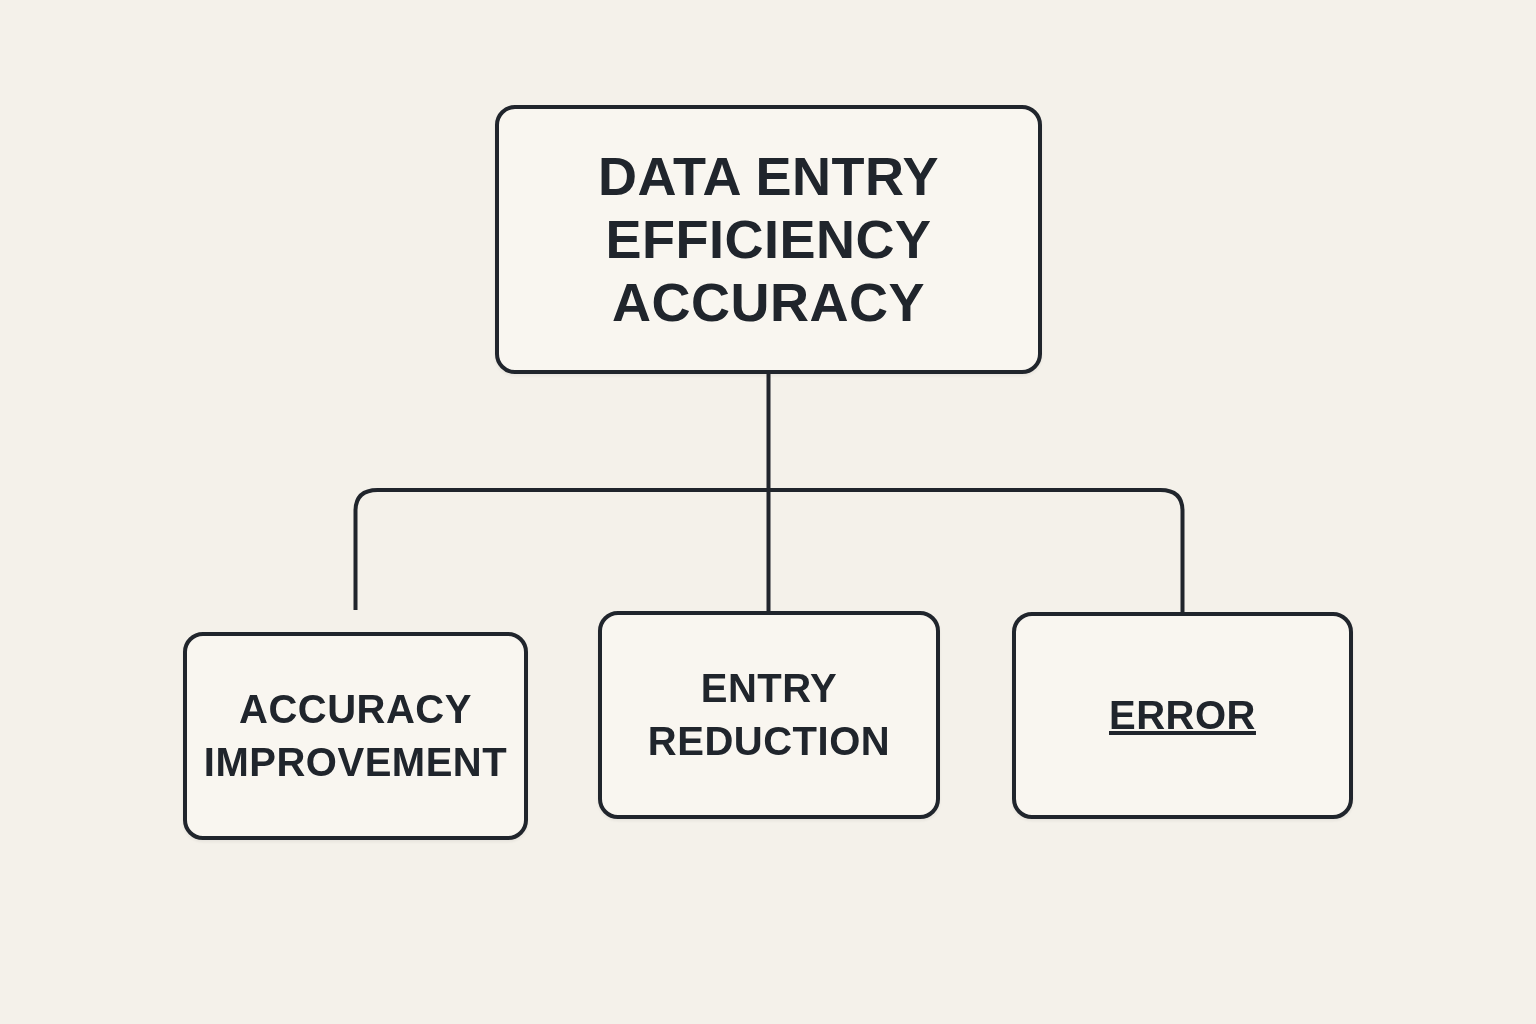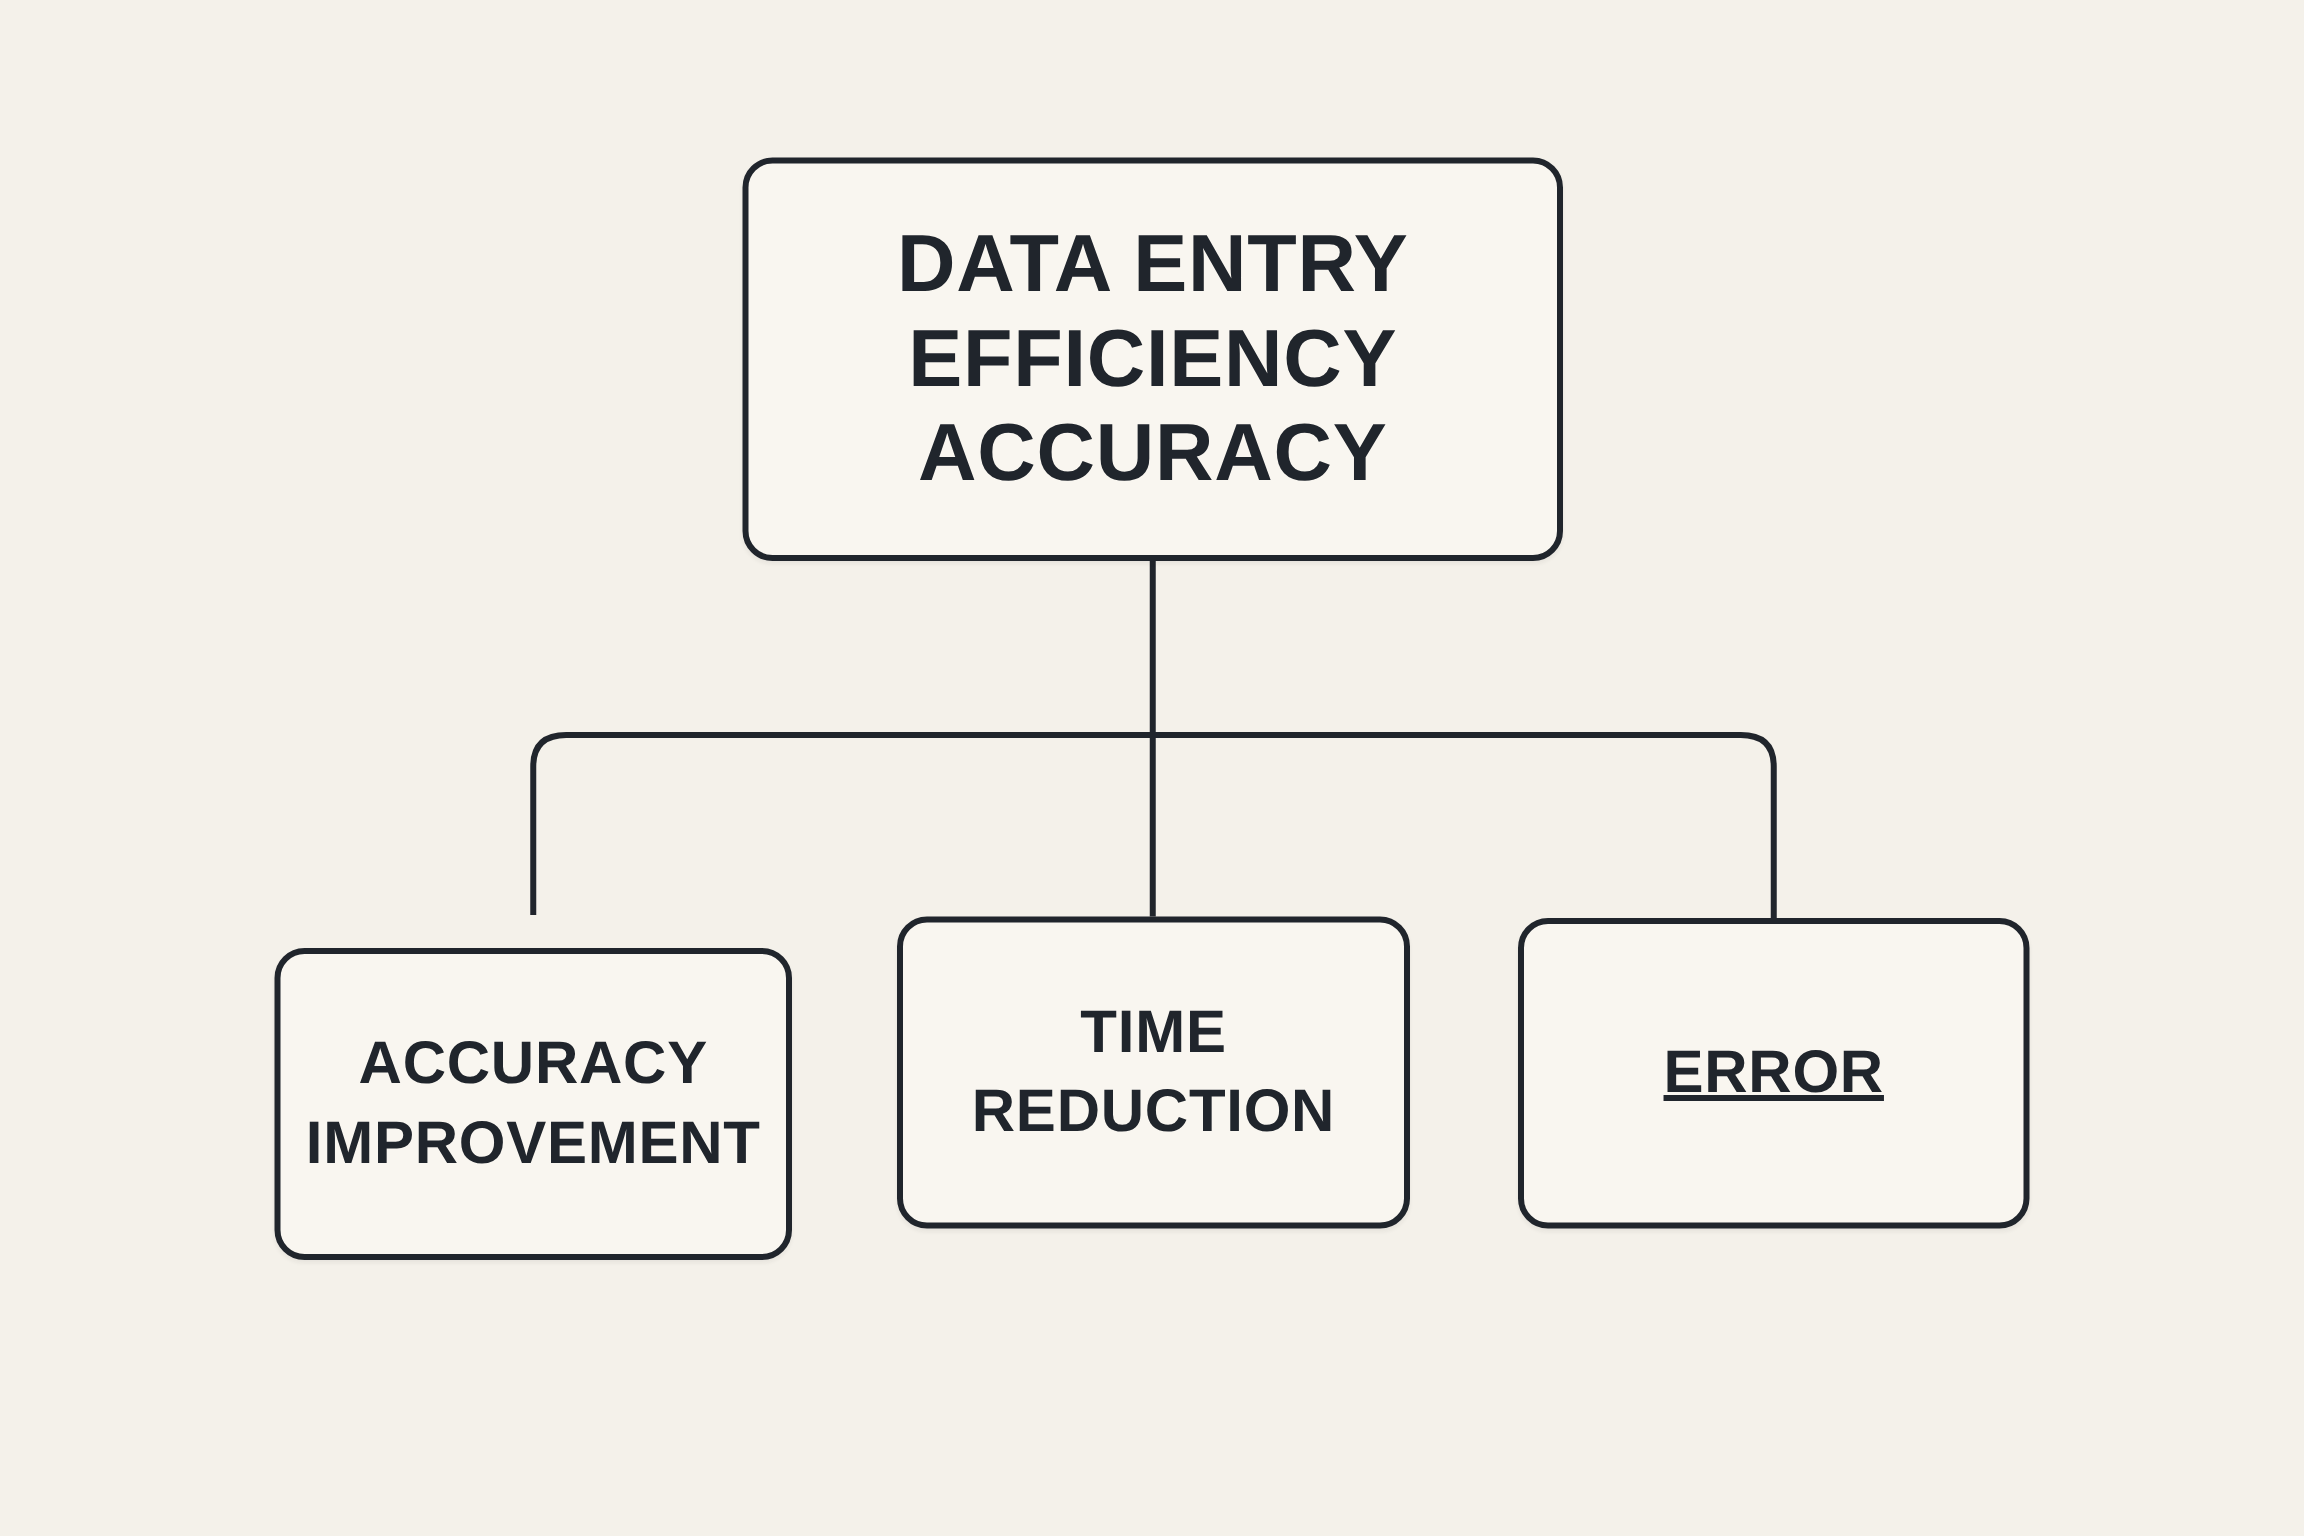--- a/index.html
+++ b/index.html
@@ -83,21 +83,21 @@
 
   <div class="node child child-0">
     <div class="label">
       <span class="line">ACCURACY</span>
       <span class="line">IMPROVEMENT</span>
     </div>
   </div>
 
   <div class="node child child-1">
     <div class="label">
-      <span class="line">TIME</span>
+      <span class="line">ENTRY</span>
       <span class="line">REDUCTION</span>
     </div>
   </div>
 
   <div class="node child child-2">
     <div class="label">
       <span class="line">ERROR</span>
     </div>
   </div>
 

